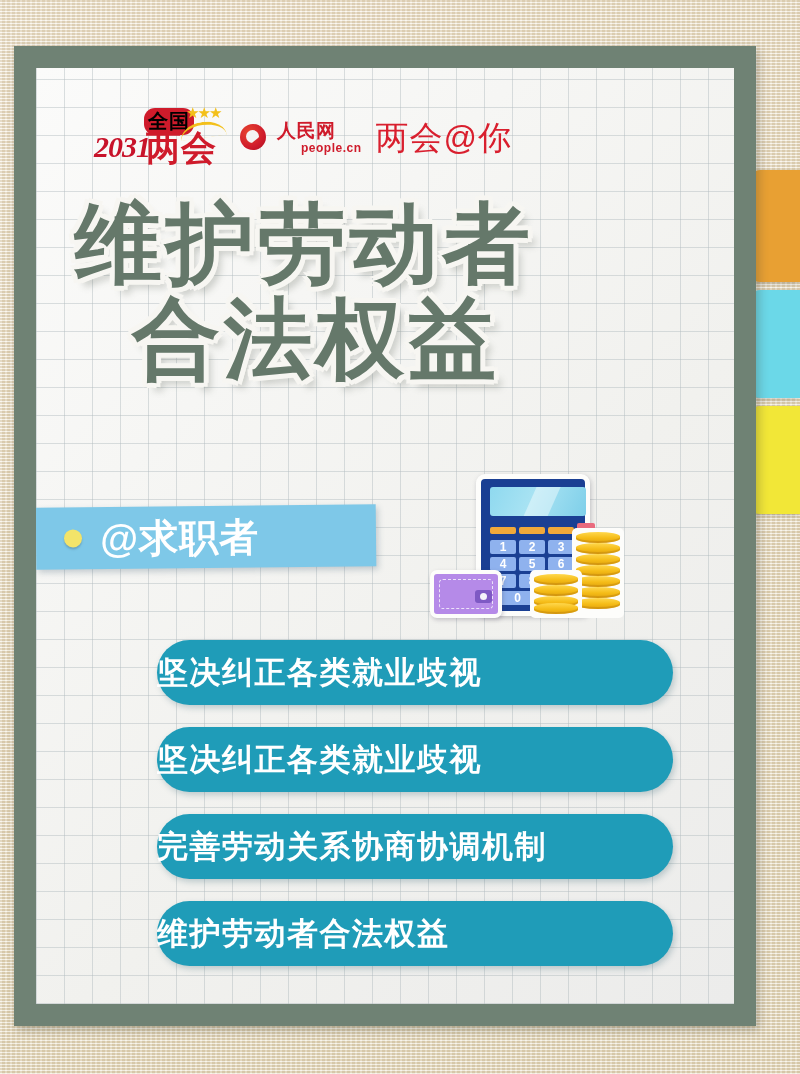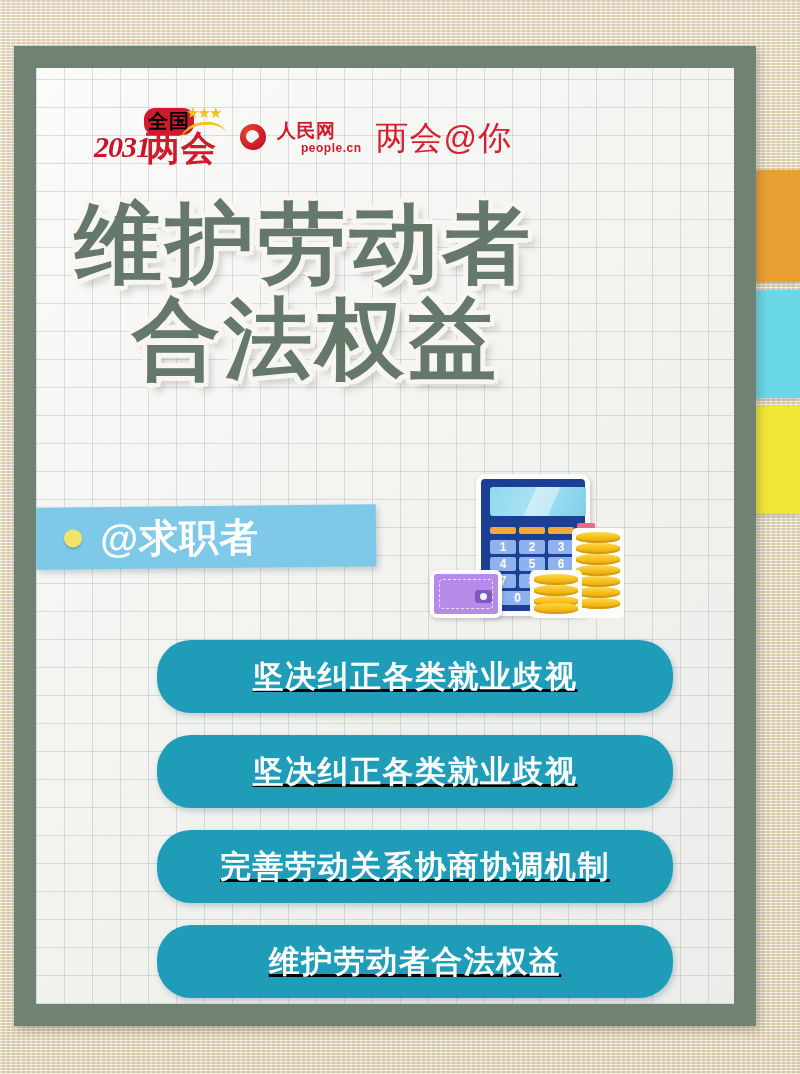--- a/index.html
+++ b/index.html
@@ -257,26 +257,25 @@
     box-shadow:inset 0 -2px 0 rgba(180,120,10,0.35);
   }
 
   
   #pills {
     position:absolute; left:121px; top:572px;
     width:516px;
     display:flex; flex-direction:column; gap:22px;
   }
   .pill {
-    height:73px;
+    height:65px;
     background:#1f9cb8;
     border-radius:34px;
-    display:flex; align-items:center; justify-content:center;
+    display:flex; align-items:center; justify-content:flex-start;
     box-shadow:2px 3px 6px rgba(40,90,105,0.26);
-    text-decoration:underline;
   }
   .pill-text {
     font-size:31px; font-weight:bold; color:#ffffff;
     letter-spacing:1.5px; line-height:1;
   }
 </style>
 </head>
 <body>
 
 <div id="poster">

